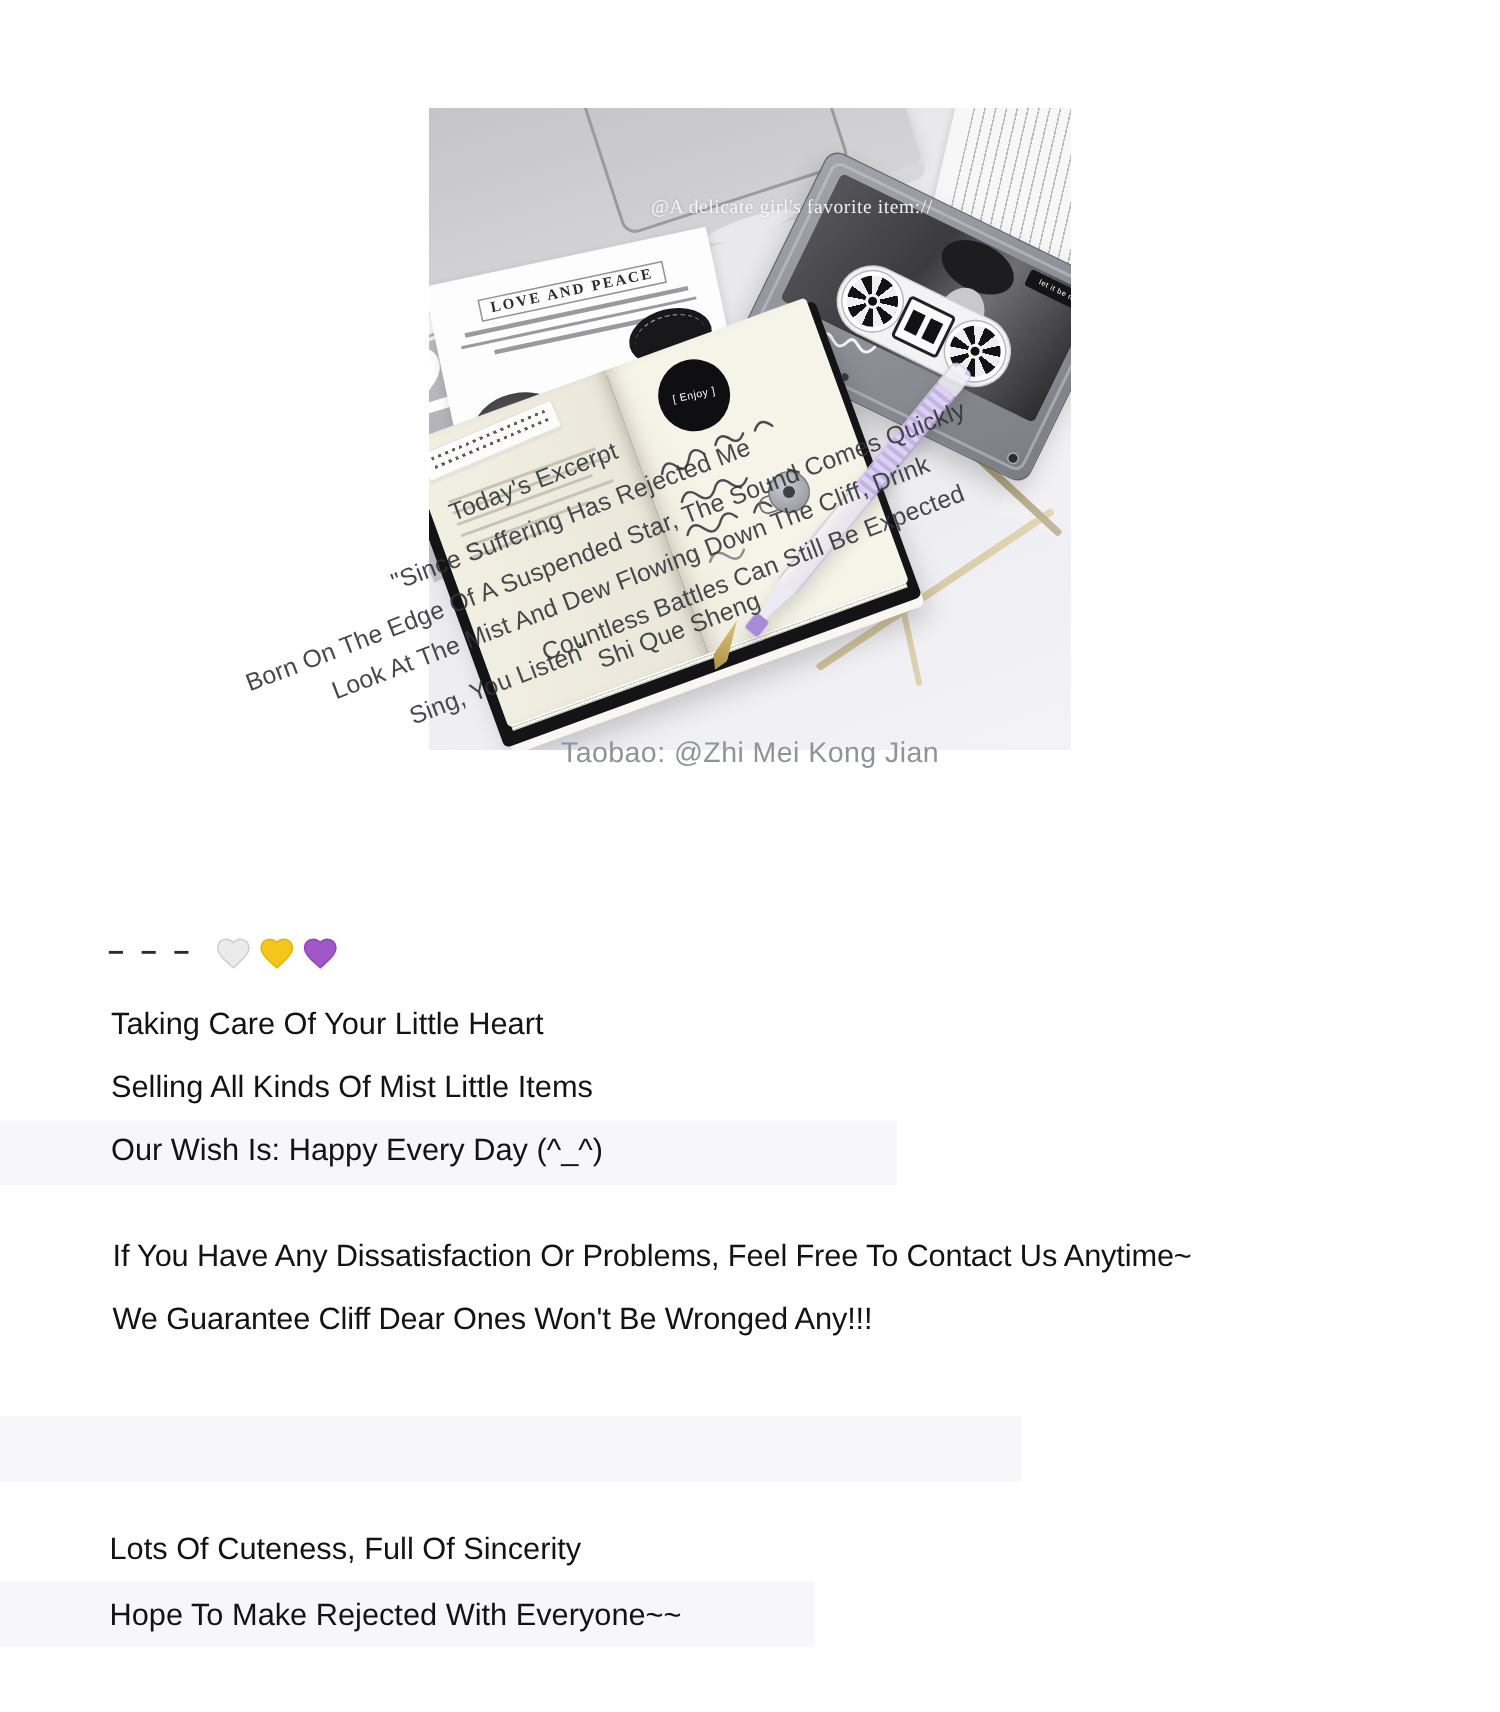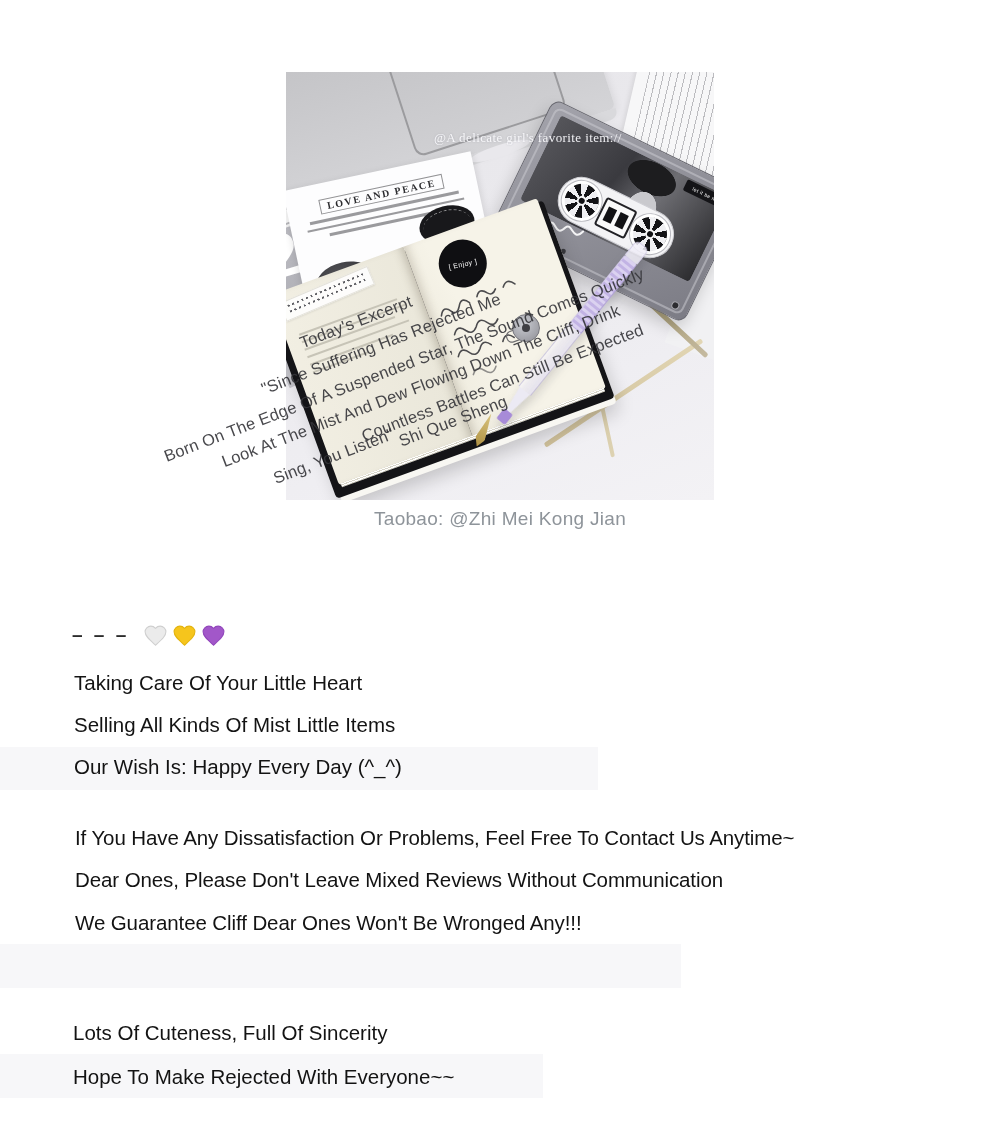--- a/index.html
+++ b/index.html
@@ -144,21 +144,21 @@
   .poem-line { position:absolute; white-space:nowrap; font-size:16.5px; color:rgba(52,52,57,.9);
                letter-spacing:.2px; transform:translate(-50%,-50%) rotate(-21deg); z-index:50; }
   .pl1 { left:356px; top:322px; } .pl2 { left:381px; top:344px; }
   .pl3 { left:404px; top:365px; } .pl4 { left:421px; top:386px; }
   .pl5 { left:458px; top:403px; display:flex; align-items:baseline; }
   .pl5 .seg-a { position:relative; top:5px; }
   .pl5 .seg-b { position:relative; margin-left:-30px; top:-3px; }
   .pl6 { left:453px; top:421px; }
 
   
-  .caption { position:absolute; left:286px; top:508px; width:428px; text-align:center;
+  .caption { position:absolute; left:286px; top:492px; width:428px; text-align:center;
              font-size:19px; color:#8e949a; letter-spacing:.3px; }
 
   
   .divider { position:absolute; left:72px; top:620px; height:30px; display:flex; align-items:center; }
   .dashes { font-size:19px; font-weight:700; color:#2b2b2b; letter-spacing:3px; margin-right:14px; }
   .heart { width:25px; height:25px; margin-right:4px; }
 
   
   .tg { position:absolute; font-size:20.5px; color:#131313; }
   .tg .line { height:42px; line-height:42px; white-space:nowrap; }
@@ -303,21 +303,20 @@
   </div>
 
   <div class="tg tg1">
     <div class="line">Taking Care Of Your Little Heart</div>
     <div class="line">Selling All Kinds Of Mist Little Items</div>
     <div class="line">Our Wish Is: Happy Every Day (^_^)</div>
   </div>
 
   <div class="tg tg2">
     <div class="line">If You Have Any Dissatisfaction Or Problems, Feel Free To Contact Us Anytime~</div>
-    <div class="line">Dear Ones, Please Don't Leave Mixed Reviews Without Communication</div>
     <div class="line">We Guarantee Cliff Dear Ones Won't Be Wronged Any!!!</div>
   </div>
 
   <div class="tg tg3">
     <div class="line">Lots Of Cuteness, Full Of Sincerity</div>
     <div class="line">Hope To Make Rejected With Everyone~~</div>
   </div>
 
 </div>
 

